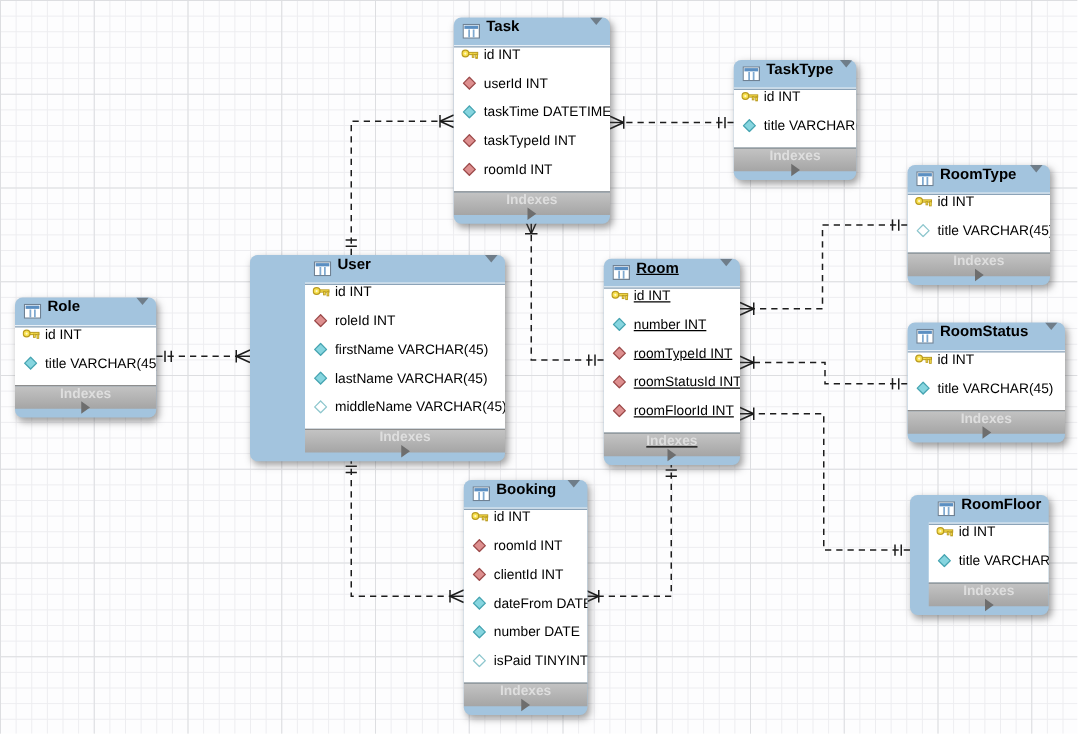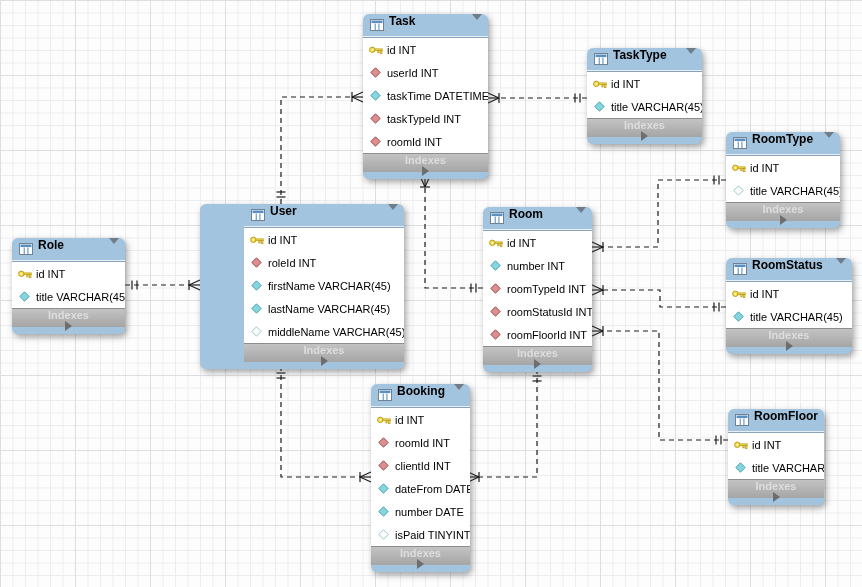--- a/index.html
+++ b/index.html
@@ -20,21 +20,21 @@
     background:#a3c4de;box-shadow:2px 3px 6px rgba(70,70,70,.5);
     padding-bottom:7px;
   }
   .thead{
     display:flex;height:22px;padding:0 6px;gap:5px;
     border-bottom:1px solid rgba(255,255,255,.75);
   }
   .tname{font-size:12px;font-weight:bold;color:#000;flex:1;white-space:nowrap;}
   .collapse{width:0;height:0;border-left:5px solid transparent;border-right:5px solid transparent;border-top:6px solid #6f7d89;}
   .tbody{background:#fff;border-top:1px solid #8ba3b8;}
-  .trow{display:flex;align-items:center;height:23px;padding:0 4px 0 5px;gap:4px;}
+  .trow{display:flex;align-items:flex-start;height:23px;padding:0 4px 0 5px;gap:4px;}
   .icn{width:15px;display:flex;justify-content:center;align-items:center;flex:none;}
   .ctext{font-size:11px;color:#000;white-space:nowrap;}
   .tfoot{
     display:flex;align-items:center;height:18px;padding:0 7px;
     background:linear-gradient(#c3c3c3,#a5a5a5);
     border-top:1px solid #8d8d8d;
     flex-direction:column;
   }
   .flabel{font-size:11px;font-weight:bold;color:#dedede;flex:1;}
   .expand{width:0;height:0;border-top:5px solid transparent;border-bottom:5px solid transparent;border-left:7px solid #6e6e6e;}
@@ -184,21 +184,21 @@
               </svg>
             </span>
             <span class="ctext">roomId INT</span>
           </div>
         </div>
         <div class="tfoot">
           <span class="flabel">Indexes</span>
           <span class="expand"></span>
         </div>
       </div>
-      <div class="table" style="left: 587px; top: 48px; width: 115px;">
+      <div class="table" style="left: 587px; top: 48px; width: 98px;">
         <div class="thead">
           <span class="icn">
             <svg width="14" height="12" viewBox="0 0 14 12">
               <rect x="0.5" y="0.5" width="13" height="11" fill="#ffffff" stroke="#6f8193"></rect>
               <rect x="1.5" y="1.5" width="11" height="2.6" fill="#5b8fc2"></rect>
               <rect x="4.6" y="4.6" width="1.4" height="6.4" fill="#7fa9d0"></rect>
               <rect x="8.2" y="4.6" width="1.4" height="6.4" fill="#7fa9d0"></rect>
             </svg>
           </span>
           <span class="tname">TaskType</span>
@@ -368,21 +368,21 @@
               </svg>
             </span>
             <span class="ctext">title VARCHAR(45)</span>
           </div>
         </div>
         <div class="tfoot">
           <span class="flabel">Indexes</span>
           <span class="expand"></span>
         </div>
       </div>
-      <div class="table" style="left: 483px; top: 207px; width: 109px;">
+      <div class="table" style="left: 483px; top: 207px; width: 109px; text-decoration: underline;">
         <div class="thead">
           <span class="icn">
             <svg width="14" height="12" viewBox="0 0 14 12">
               <rect x="0.5" y="0.5" width="13" height="11" fill="#ffffff" stroke="#6f8193"></rect>
               <rect x="1.5" y="1.5" width="11" height="2.6" fill="#5b8fc2"></rect>
               <rect x="4.6" y="4.6" width="1.4" height="6.4" fill="#7fa9d0"></rect>
               <rect x="8.2" y="4.6" width="1.4" height="6.4" fill="#7fa9d0"></rect>
             </svg>
           </span>
           <span class="tname">Room</span>
@@ -544,21 +544,21 @@
               </svg>
             </span>
             <span class="ctext">isPaid TINYINT</span>
           </div>
         </div>
         <div class="tfoot">
           <span class="flabel">Indexes</span>
           <span class="expand"></span>
         </div>
       </div>
-      <div class="table" style="left: 728px; top: 409px; width: 96px;">
+      <div class="table" style="left: 728px; top: 396px; width: 96px; padding-left: 15px;">
         <div class="thead">
           <span class="icn">
             <svg width="14" height="12" viewBox="0 0 14 12">
               <rect x="0.5" y="0.5" width="13" height="11" fill="#ffffff" stroke="#6f8193"></rect>
               <rect x="1.5" y="1.5" width="11" height="2.6" fill="#5b8fc2"></rect>
               <rect x="4.6" y="4.6" width="1.4" height="6.4" fill="#7fa9d0"></rect>
               <rect x="8.2" y="4.6" width="1.4" height="6.4" fill="#7fa9d0"></rect>
             </svg>
           </span>
           <span class="tname">RoomFloor</span>

